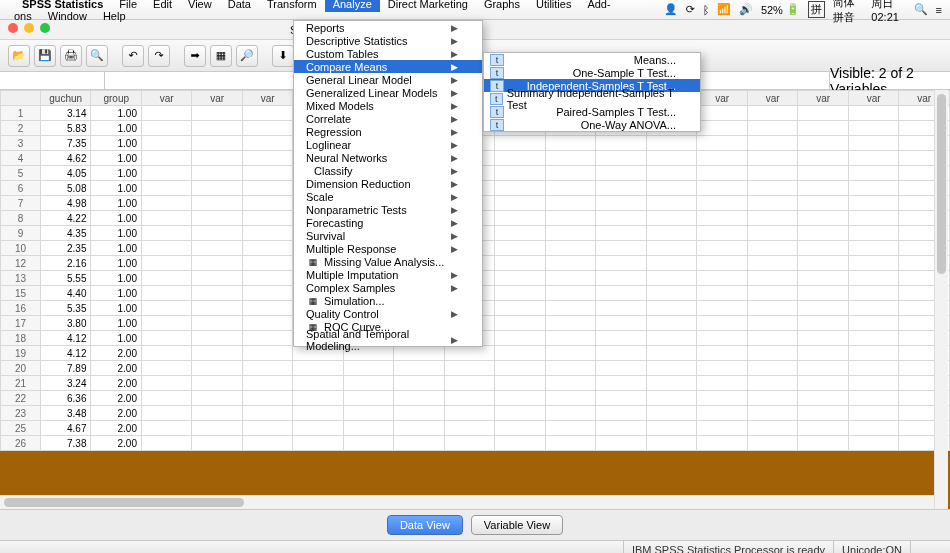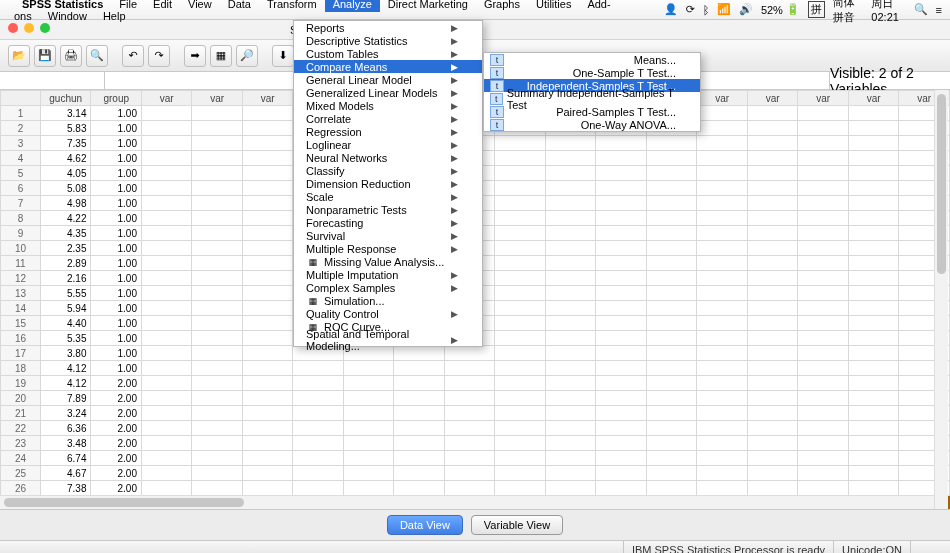--- a/index.html
+++ b/index.html
@@ -353,41 +353,20 @@
           <td></td>
           <td></td>
           <td></td>
           <td></td>
           <td></td>
           <td></td>
           <td></td>
           <td></td>
         </tr>
         <tr>
-          <td class="rownum">11</td>
-          <td>2.89</td>
-          <td>1.00</td>
-          <td></td>
-          <td></td>
-          <td></td>
-          <td></td>
-          <td></td>
-          <td></td>
-          <td></td>
-          <td></td>
-          <td></td>
-          <td></td>
-          <td></td>
-          <td></td>
-          <td></td>
-          <td></td>
-          <td></td>
-          <td></td>
-        </tr>
-        <tr>
           <td class="rownum">12</td>
           <td>2.16</td>
           <td>1.00</td>
           <td></td>
           <td></td>
           <td></td>
           <td></td>
           <td></td>
           <td></td>
           <td></td>
@@ -397,41 +376,20 @@
           <td></td>
           <td></td>
           <td></td>
           <td></td>
           <td></td>
           <td></td>
         </tr>
         <tr>
           <td class="rownum">13</td>
           <td>5.55</td>
-          <td>1.00</td>
-          <td></td>
-          <td></td>
-          <td></td>
-          <td></td>
-          <td></td>
-          <td></td>
-          <td></td>
-          <td></td>
-          <td></td>
-          <td></td>
-          <td></td>
-          <td></td>
-          <td></td>
-          <td></td>
-          <td></td>
-          <td></td>
-        </tr>
-        <tr>
-          <td class="rownum">14</td>
-          <td>5.94</td>
           <td>1.00</td>
           <td></td>
           <td></td>
           <td></td>
           <td></td>
           <td></td>
           <td></td>
           <td></td>
           <td></td>
           <td></td>
@@ -607,41 +565,20 @@
           <td></td>
           <td></td>
           <td></td>
           <td></td>
           <td></td>
           <td></td>
         </tr>
         <tr>
           <td class="rownum">23</td>
           <td>3.48</td>
-          <td>2.00</td>
-          <td></td>
-          <td></td>
-          <td></td>
-          <td></td>
-          <td></td>
-          <td></td>
-          <td></td>
-          <td></td>
-          <td></td>
-          <td></td>
-          <td></td>
-          <td></td>
-          <td></td>
-          <td></td>
-          <td></td>
-          <td></td>
-        </tr>
-        <tr>
-          <td class="rownum">24</td>
-          <td>6.74</td>
           <td>2.00</td>
           <td></td>
           <td></td>
           <td></td>
           <td></td>
           <td></td>
           <td></td>
           <td></td>
           <td></td>
           <td></td>
@@ -778,21 +715,21 @@
       </span>
       <span class="tri">▶</span>
     </div>
     <div class="item">
       <span style="display: flex; align-items: flex-end;">
         <span>Neural Networks</span>
       </span>
       <span class="tri">▶</span>
     </div>
     <div class="item">
-      <span style="display: flex; align-items: center;">
+      <span style="display: flex; align-items: center; margin-left: 8px;">
         <span>Classify</span>
       </span>
       <span class="tri">▶</span>
     </div>
     <div class="item">
       <span style="display: flex; align-items: center;">
         <span>Dimension Reduction</span>
       </span>
       <span class="tri">▶</span>
     </div>

